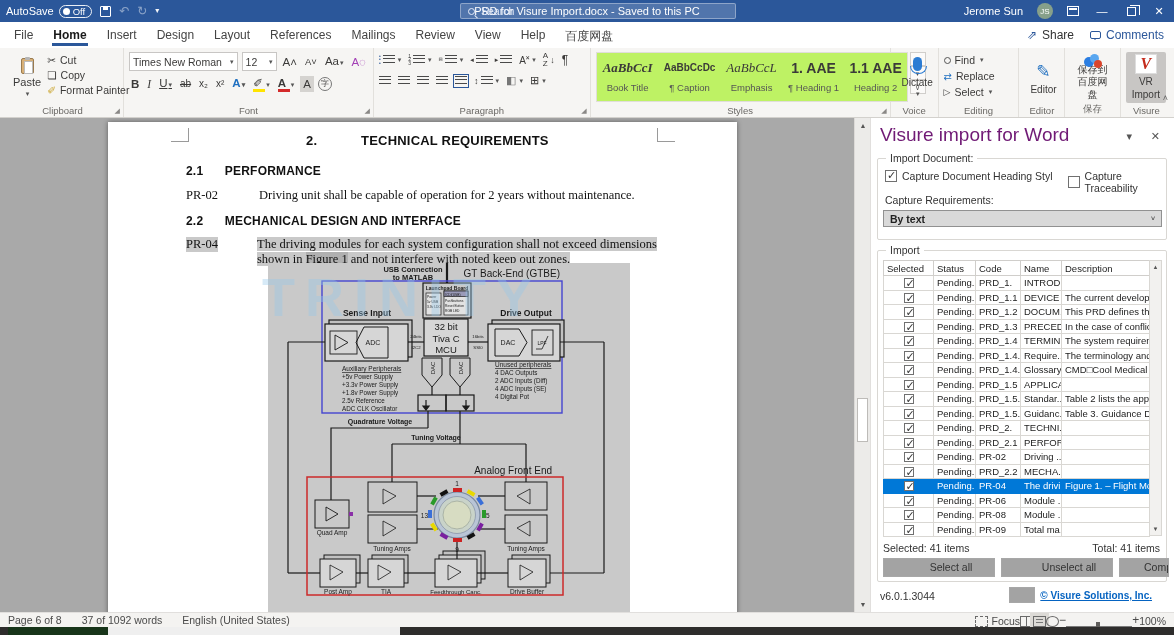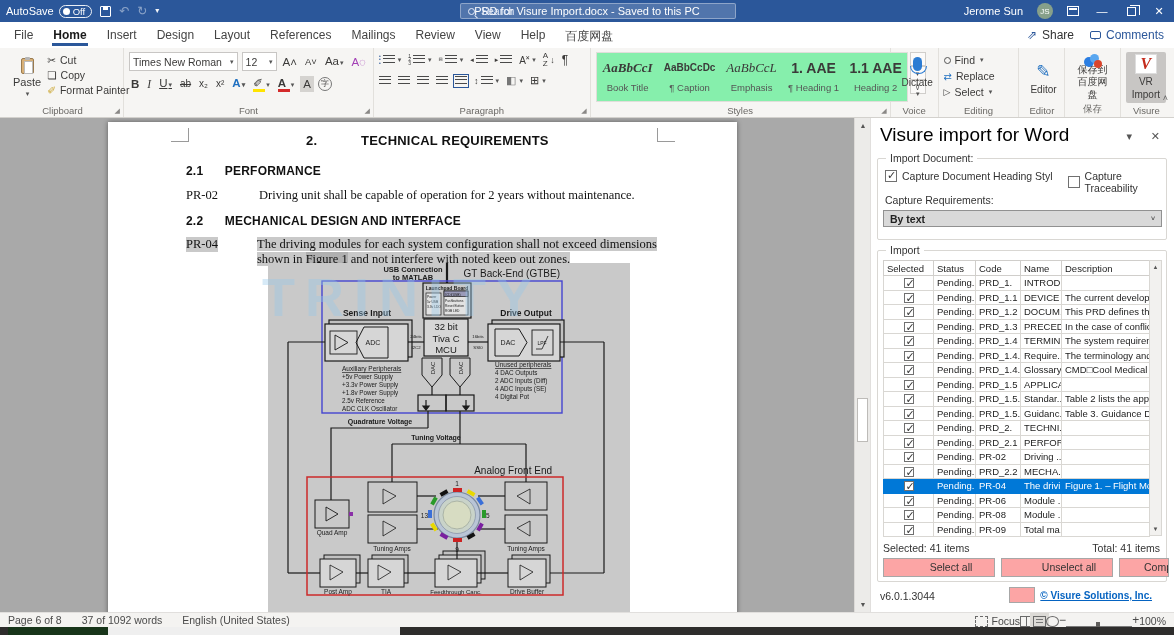--- a/index.html
+++ b/index.html
@@ -85,35 +85,35 @@
   .watermark { position:absolute; left:262px; top:148px; font-size:54px; font-weight:bold; letter-spacing:10px; color:rgba(150,200,235,.38); pointer-events:none; z-index:5; white-space:nowrap; }
   .figwrap { position:absolute; left:160px; top:141px; width:362px; height:352px; background:#c9c9c9; }
 
   
   .vscroll { position:absolute; left:854px; top:118px; width:16px; height:494px; background:#ecebe9; border-left:1px solid #dcdad7; }
   .vscroll .arrow { position:absolute; left:0; width:16px; height:15px; text-align:center; font-size:7px; color:#555; line-height:15px; }
   .vscroll .thumb { position:absolute; left:2px; width:11px; top:280px; height:44px; background:#fff; border:1px solid #bdbbb8; }
 
   
   .panel { position:absolute; left:870px; top:118px; width:304px; height:494px; background:#fff; border-left:1px solid #e1dfdd; font-size:11px; color:#333; }
-  .panel-title { position:absolute; left:9px; top:6px; font-size:19px; color:#000000; }
+  .panel-title { position:absolute; left:9px; top:6px; font-size:19px; color:#701a75; }
   .panel .pt-ic { position:absolute; top:12px; font-size:11px; color:#555; }
   .gbox { position:absolute; border:1px solid #d9d7d3; border-radius:2px; }
   .gbox .legend { position:absolute; top:-7px; left:8px; background:#fff; padding:0 4px; font-size:10.5px; color:#333; }
   .cb { display:inline-block; width:12px; height:12px; border:1px solid #707070; background:#fff; position:relative; vertical-align:-2px; }
   .cb.on::after { content:"✓"; position:absolute; left:1px; top:-2px; font-size:11px; color:#333; }
   .cbrow { position:absolute; display:flex; align-items:center; gap:5px; font-size:10.5px; }
   .dropdown { position:absolute; background:#d9d9d9; border:1px solid #919191; height:17px; display:flex; align-items:center; justify-content:space-between; padding:0 6px; font-size:10.5px; font-weight:bold; color:#222; }
   table.grid { position:absolute; border-collapse:collapse; table-layout:fixed; font-size:9.5px; color:#222; background:#fff; }
   table.grid th { border:1px solid #d0cecb; font-weight:normal; text-align:left; padding:1px 3px; height:15px; background:#fff; }
   table.grid td { border:1px solid #d9d7d3; padding:0 3px; height:14.5px; white-space:nowrap; overflow:hidden; }
   table.grid tr.selected td { background:#0078d7; color:#fff; border-color:#0078d7; }
   .tscroll { position:absolute; width:13px; background:#f2f1ef; border:1px solid #d9d7d3; }
   .tscroll span { position:absolute; left:0; width:100%; text-align:center; font-size:6px; color:#555; }
-  .pbtn { position:absolute; height:19px; background:#fca5a5; border:1px solid #a7a7a7; font-size:10.5px; text-align:center; line-height:17px; overflow:hidden; white-space:nowrap;padding-left:24px; }
+  .pbtn { position:absolute; height:19px; background:#a3a3a3; border:1px solid #a7a7a7; font-size:10.5px; text-align:center; line-height:17px; overflow:hidden; white-space:nowrap;padding-left:24px; }
   .plink { color:#0563c1; text-decoration:underline; font-size:10px; }
 
   
   .statusbar { position:absolute; top:612px; left:0; width:100%; height:15px; background:#f4f3f1; border-top:1px solid #e1dfdd; font-size:10.5px; color:#4a4a4a; display:flex; align-items:center; padding:0 8px; gap:20px; }
   .sb-right { position:absolute; right:8px; display:flex; align-items:flex-end; }
   .sbic { width:13px; height:11px; border:1px solid #6a6a6a; position:relative; }
   .sbic.book::before { content:""; position:absolute; left:5px; top:0; bottom:0; width:1px; background:#6a6a6a; }
   .sbic.print { background:linear-gradient(#fff,#fff); }
   .sbic.print::before { content:""; position:absolute; left:2px; right:2px; top:2px; height:6px; background:repeating-linear-gradient(to bottom,#777 0 1px,transparent 1px 3px); }
   .sbic.active { outline:3px solid #dcdad6; background:#dcdad6; }
@@ -300,21 +300,21 @@
         <span class="ilb">
             <span style="font-size:11px;">⊞</span>
             <span class="caret">▾</span>
           </span>
       </div>
       <span class="glabel">Paragraph</span>
       <span class="launcher">◢</span>
     </div>
 
     <div class="rgroup" style="width:300px;">
-      <span style="display:flex;border:1px solid #e0deda;background:#86efac;height:50px;">
+      <span style="display:flex;border:1px solid #e0deda;background:#bef264;height:50px;">
           <span class="stylecard"><span class="sample" style="font-family: &quot;Liberation Serif&quot;, serif; font-weight: bold; font-style: italic; display: block;">AaBbCcI</span><span class="slabel">Book Title</span></span>
           <span class="stylecard"><span class="sample" style="font-size: 10px; font-weight: bold; display: block;">AaBbCcDc</span><span class="slabel">¶ Caption</span></span>
           <span class="stylecard"><span class="sample" style="font-family: &quot;Liberation Serif&quot;, serif; font-style: italic; display: block;">AaBbCcL</span><span class="slabel">Emphasis</span></span>
           <span class="stylecard"><span class="sample" style="font-weight: bold; font-size: 14px; display: block;">1. AAE</span><span class="slabel">¶ Heading 1</span></span>
           <span class="stylecard"><span class="sample" style="font-weight: bold; font-size: 14px; display: block;">1.1 AAE</span><span class="slabel">Heading 2</span></span>
         </span>
       <span class="galbtns">
         <span>▴</span>
         <span>▾</span>
         <span>⊽</span>

